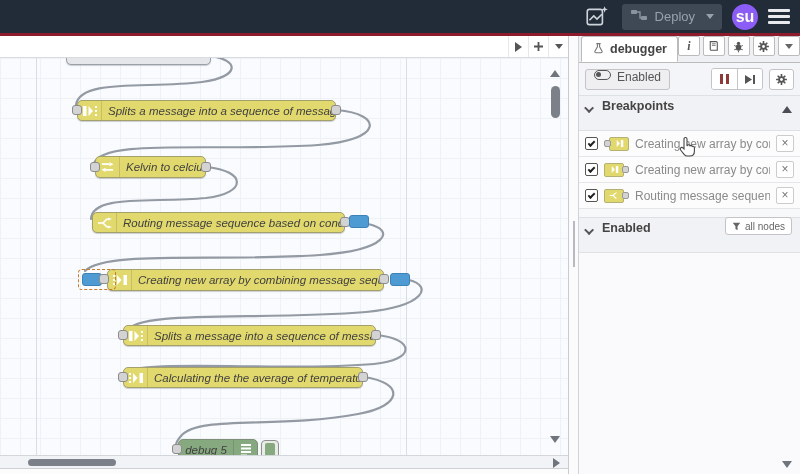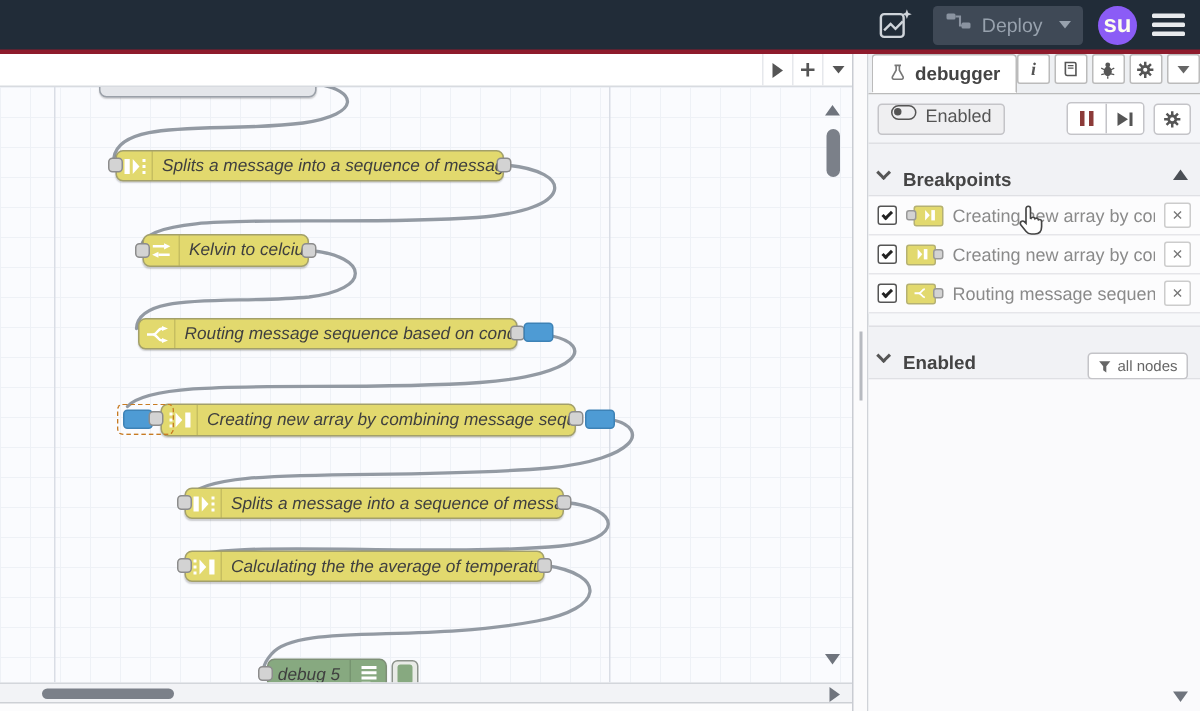--- a/index.html
+++ b/index.html
@@ -76,21 +76,21 @@
   .toggle-ic { width:17px; height:10px; border:1.5px solid #555; border-radius:6px; position:relative; }
   .toggle-ic::after { content:""; position:absolute; left:1px; top:1px; width:5px; height:5px; border-radius:50%; background:#555; }
   .sb-toolbar .grow { flex:1; }
   .btn-group { display:flex; border:1px solid #c4c4c8; border-radius:3px; overflow:hidden; }
   .grp-btn { width:25px; height:20px; background:#fff; display:flex; align-items:center; justify-content:center; }
   .grp-btn + .grp-btn { border-left:1px solid #c4c4c8; }
   .pause-ic { display:flex; gap:2.5px; }
   .pause-ic span { width:3px; height:10px; background:#8c3b39; display:block; }
   .gear-btn { width:25px; height:21px; background:#fff; border:1px solid #c4c4c8; border-radius:3px; display:flex; align-items:center; justify-content:center; }
 
-  .section-hdr { height:24px; background:#f1f2f5; border-top:1px solid #dfe0e4; border-bottom:1px solid #dfe0e4; display:flex; align-items:flex-start; padding:17px 8px; gap:8px; }
+  .section-hdr { height:24px; background:#f1f2f5; border-top:1px solid #dfe0e4; border-bottom:1px solid #dfe0e4; display:flex; align-items:flex-end; padding:17px 8px; gap:8px; }
   .section-hdr .title { font-size:12.5px; font-weight:bold; color:#444; }
   .chev { width:7px; height:7px; border-left:2px solid #555; border-bottom:2px solid #555; transform:rotate(-45deg) translateY(-2px); }
   .section-hdr .right { margin-left:auto; }
   .tri-up-sm { width:0; height:0; border-left:5px solid transparent; border-right:5px solid transparent; border-bottom:7px solid #4b4f55; }
 
   .bp-list { background:#fcfcfd; }
   .bp-row { height:26px; display:flex; align-items:center; gap:6px; padding:0 6px; border-bottom:1px solid #e6e6ea; }
   .checkbox { width:13px; height:13px; background:#fff; border:1.5px solid #555; border-radius:2px; position:relative; flex:0 0 auto; }
   .checkbox .mark { position:absolute; left:2px; top:2.5px; width:7px; height:4px; border-left:2px solid #222; border-bottom:2px solid #222; transform:rotate(-45deg); }
   .mini-node { display:flex; align-items:center; flex:0 0 auto; }

